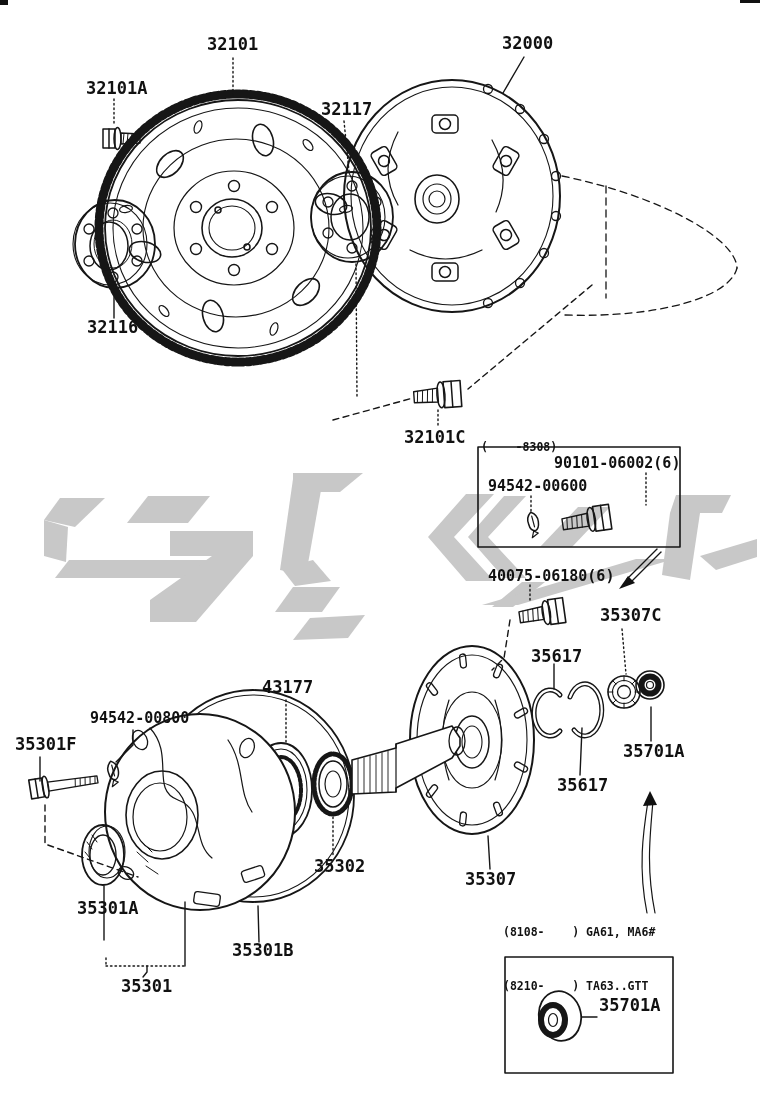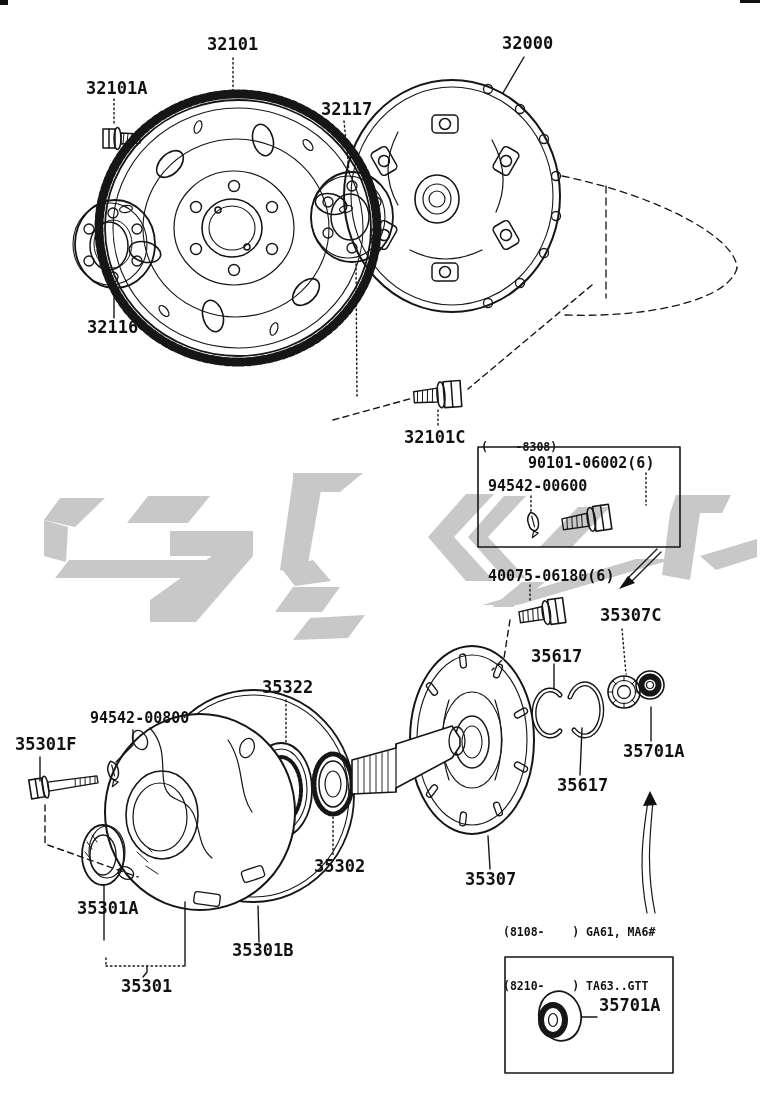--- a/index.html
+++ b/index.html
@@ -418,28 +418,28 @@
   </g>
 </svg>
 
 <div class="lbl" style="left:207px;top:36px">32101</div>
 <div class="lbl" style="left:86px;top:80px">32101A</div>
 <div class="lbl" style="left:502px;top:35px">32000</div>
 <div class="lbl" style="left:321px;top:101px">32117</div>
 <div class="lbl" style="left:87px;top:319px">32116</div>
 <div class="lbl" style="left:404px;top:429px">32101C</div>
 <div class="lbl lbl-sm" style="left:481px;top:430px">(    -8308)</div>
-<div class="lbl lbl-md" style="left:528px;top:456px">90101-06002(6)</div>
+<div class="lbl lbl-md" style="left:554px;top:456px">90101-06002(6)</div>
 <div class="lbl lbl-md" style="left:488px;top:479px">94542-00600</div>
 <div class="lbl lbl-md" style="left:488px;top:569px">40075-06180(6)</div>
 <div class="lbl" style="left:600px;top:607px">35307C</div>
 <div class="lbl" style="left:531px;top:648px">35617</div>
 <div class="lbl" style="left:623px;top:743px">35701A</div>
 <div class="lbl" style="left:557px;top:777px">35617</div>
-<div class="lbl" style="left:262px;top:679px">35322</div>
+<div class="lbl" style="left:262px;top:679px">43177</div>
 <div class="lbl lbl-md" style="left:90px;top:711px">94542-00800</div>
 <div class="lbl" style="left:15px;top:736px">35301F</div>
 <div class="lbl" style="left:314px;top:858px">35302</div>
 <div class="lbl" style="left:465px;top:871px">35307</div>
 <div class="lbl" style="left:77px;top:900px">35301A</div>
 <div class="lbl" style="left:232px;top:942px">35301B</div>
 <div class="lbl" style="left:121px;top:978px">35301</div>
 <div class="lbl lbl-sm" style="left:503px;top:915px">(8108-    ) GA61, MA6#</div>
 <div class="lbl lbl-sm" style="left:503px;top:969px">(8210-    ) TA63..GTT</div>
 <div class="lbl" style="left:599px;top:997px">35701A</div>

